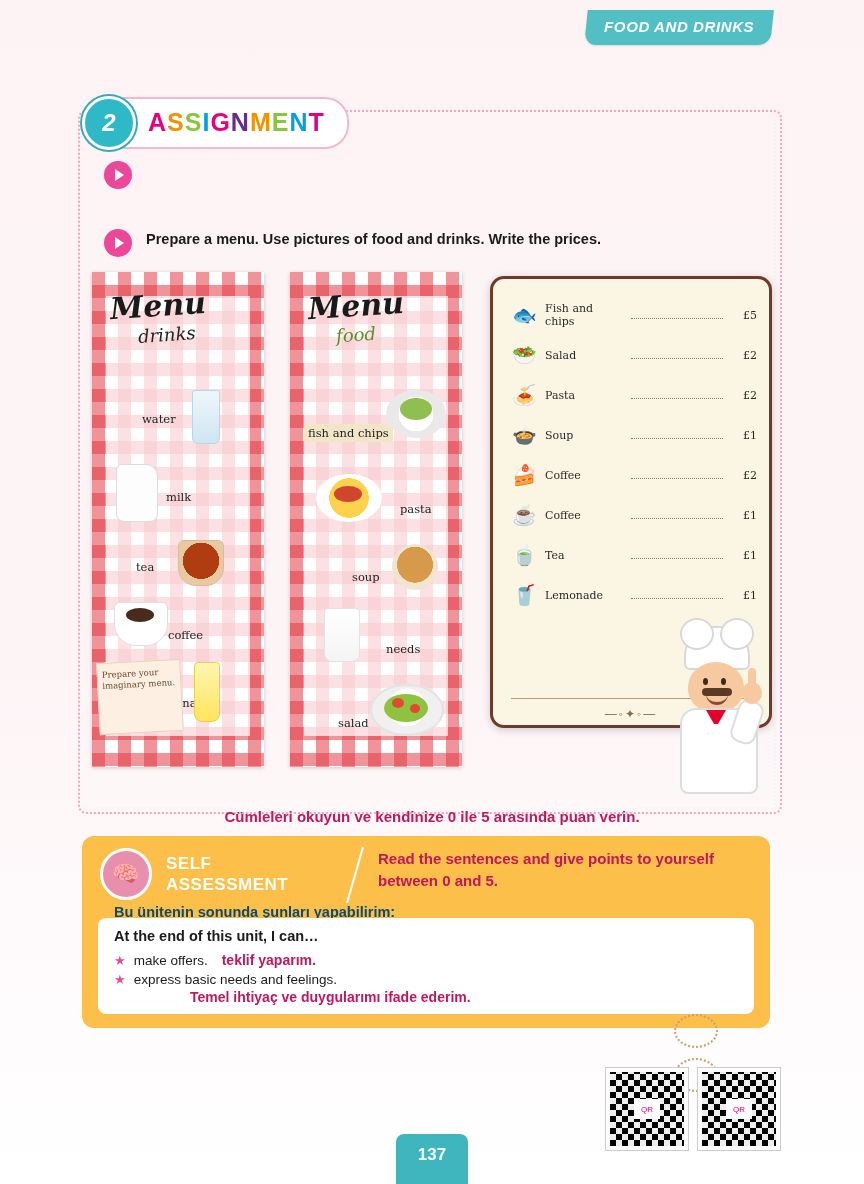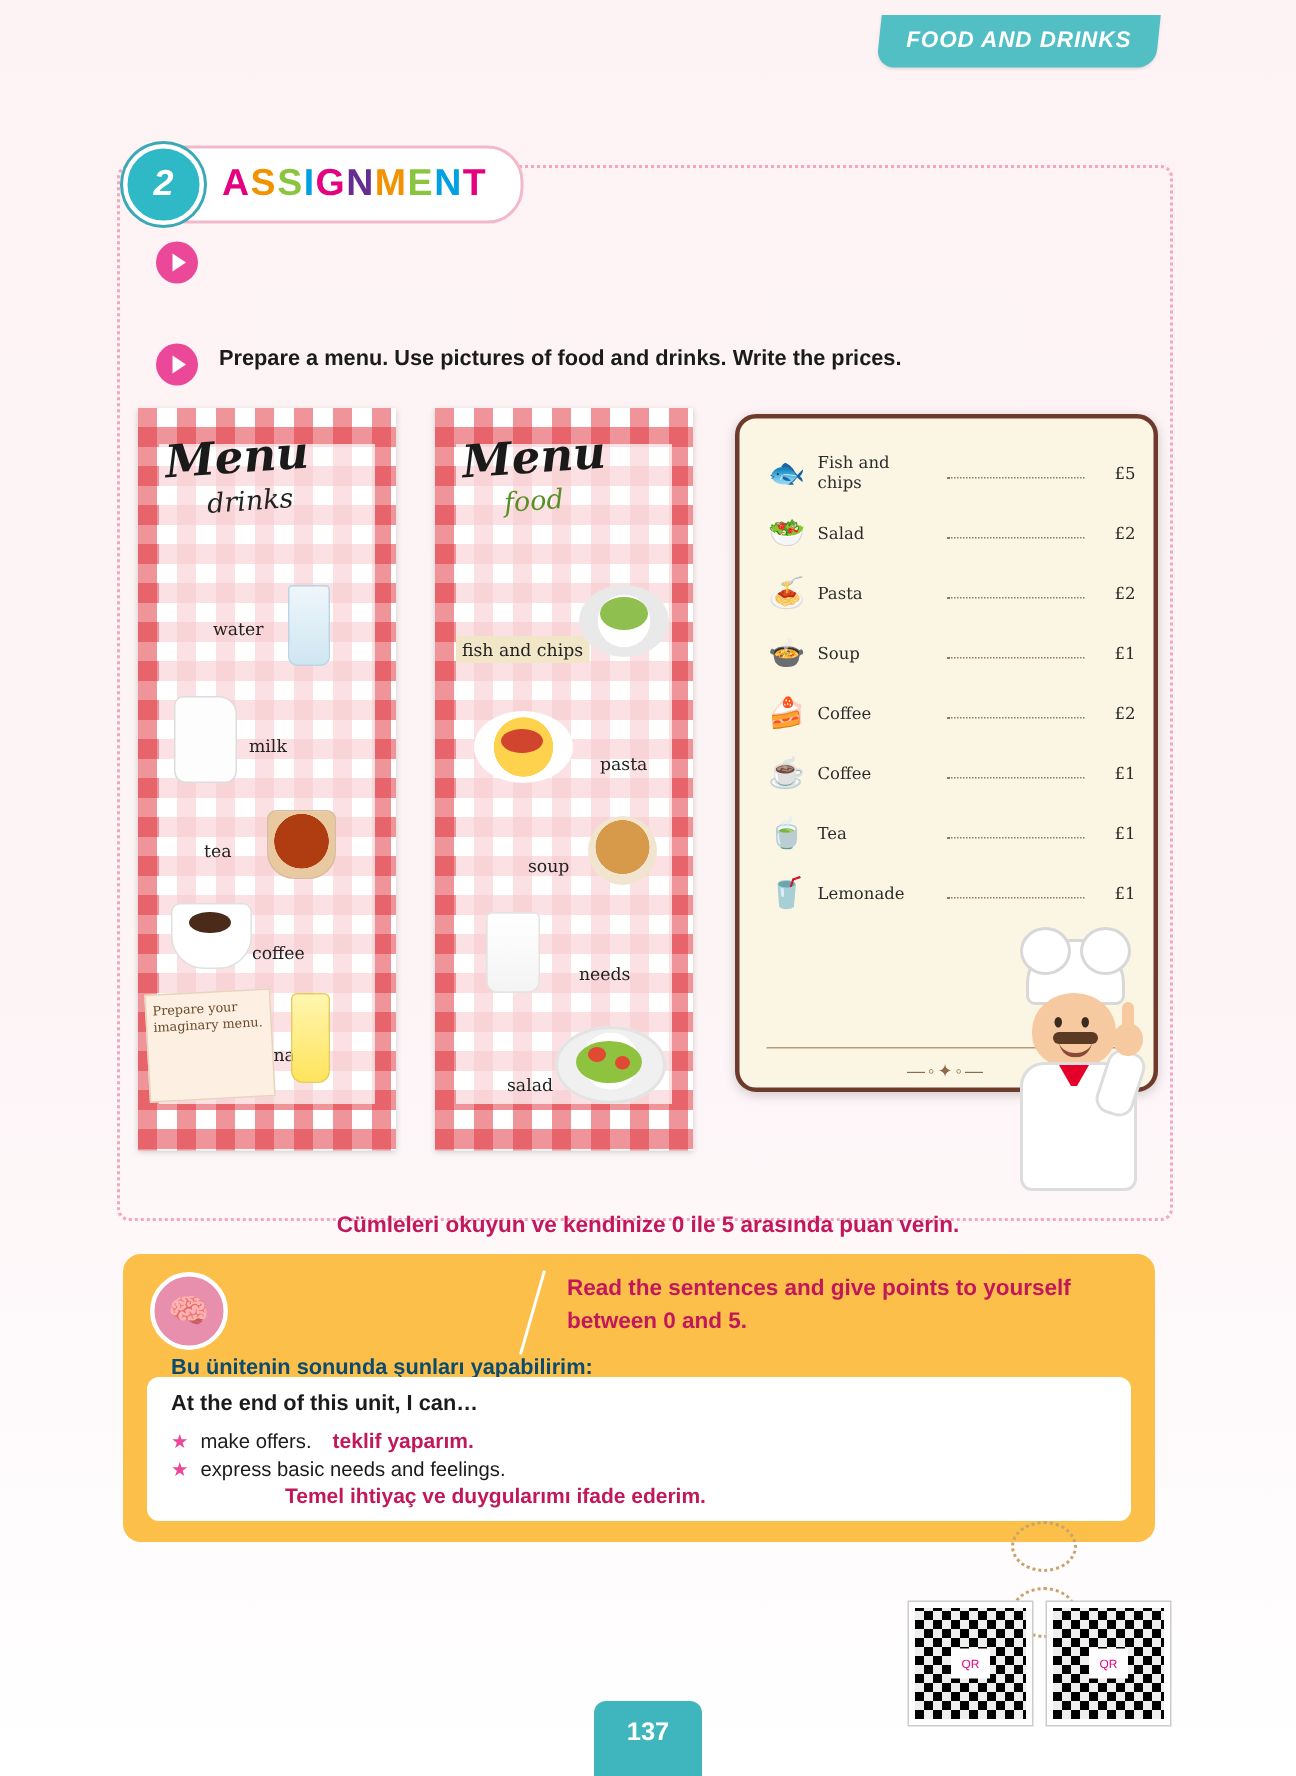--- a/index.html
+++ b/index.html
@@ -685,20 +685,24 @@
       <div class="chef-hand"></div>
       <div class="chef-finger"></div>
     </div>
   </div>
 
   <div class="tr-mid">Cümleleri okuyun ve kendinize 0 ile 5 arasında puan verin.</div>
 
   <div class="sa-box">
     <div class="sa-head">
       <div class="sa-icon">🧠</div>
+      <div class="sa-title">
+        <div>SELF</div>
+        <div>ASSESSMENT</div>
+      </div>
     </div>
     <div class="sa-divider"></div>
     <div class="sa-en">Read the sentences and give points to yourself between 0 and 5.</div>
     <div class="sa-tr-sub">Bu ünitenin sonunda şunları yapabilirim:</div>
 
     <div class="sa-panel">
       <div class="sa-panel-title">At the end of this unit, I can…</div>
 
       <div class="sa-item">
         <span class="star">★</span>

